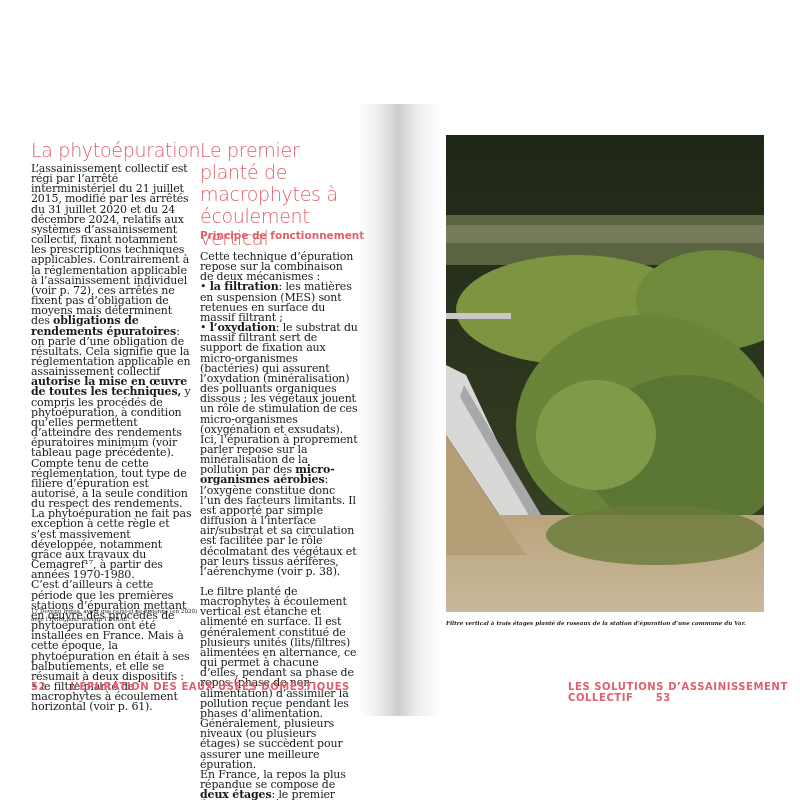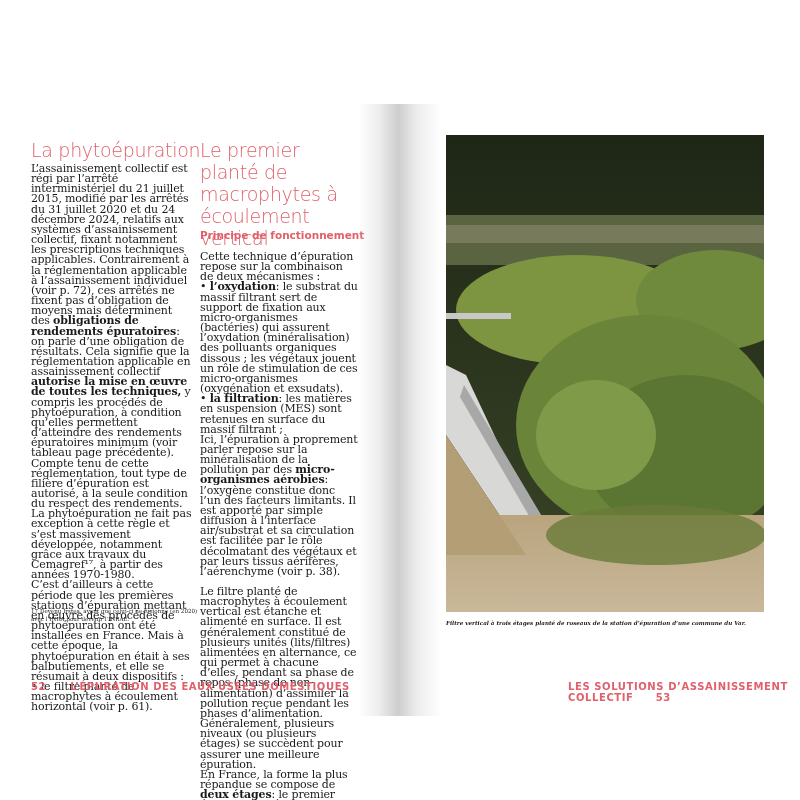--- a/index.html
+++ b/index.html
@@ -36,26 +36,26 @@
       <p>• <span>le filtre planté de macrophytes à écoulement horizontal (voir p. 61).</span></p>
     </div>
 
     <div class="footnote">17 Devenu Irstea, avant que celui-ci ne fusionne (en 2020) avec l’INRA pour devenir l’INRAE.</div>
 
     <h1 class="h1" style="left:200px; top:139px; width:160px;">Le premier planté de macrophytes à écoulement vertical</h1>
     <h2 class="h2" style="left:200px; top:229px;">Principe de fonctionnement</h2>
 
     <div class="col" style="left:200px; top:252px; width:158px;">
       <p>Cette technique d’épuration repose sur la combinaison de deux mécanismes :</p>
+      <p>• <b>la filtration</b><span>: les matières en suspension (MES) sont retenues en surface du massif filtrant ;</span></p>
       <p>• <b>l’oxydation</b><span>: le substrat du massif filtrant sert de support de fixation aux micro-organismes (bactéries) qui assurent l’oxydation (minéralisation) des polluants organiques dissous ; les végétaux jouent un rôle de stimulation de ces micro-organismes (oxygénation et exsudats).</span></p>
-      <p>• <b>la filtration</b><span>: les matières en suspension (MES) sont retenues en surface du massif filtrant ;</span></p>
       <p><span>Ici, l’épuration à proprement parler repose sur la minéralisation de la pollution par des</span> <b>micro-organismes aérobies</b><span>: l’oxygène constitue donc l’un des facteurs limitants. Il est apporté par simple diffusion à l’interface air/substrat et sa circulation est facilitée par le rôle décolmatant des végétaux et par leurs tissus aérifères, l’aérenchyme (voir p. 38).</span></p>
       <div class="gap"></div>
       <p>Le filtre planté de macrophytes à écoulement vertical est étanche et alimenté en surface. Il est généralement constitué de plusieurs unités (lits/filtres) alimentées en alternance, ce qui permet à chacune d’elles, pendant sa phase de repos (phase de non-alimentation) d’assimiler la pollution reçue pendant les phases d’alimentation. Généralement, plusieurs niveaux (ou plusieurs étages) se succèdent pour assurer une meilleure épuration.</p>
-      <p><span>En France, la forme la plus répandue se compose de</span> <b>deux étages</b><span>: le premier étant composé de trois filtres en parallèle, et le second étant composé de deux filtres en parallèle.</span></p>
+      <p><span>En France, la repos la plus répandue se compose de</span> <b>deux étages</b><span>: le premier étant composé de trois filtres en parallèle, et le second étant composé de deux filtres en parallèle.</span></p>
     </div>
 
     <div class="folio" style="left:31px;">
       <span>52</span>
       <span style="display:inline-block;width:16px;"></span>
       <span>L’ÉPURATION DES EAUX USÉES DOMESTIQUES</span>
     </div>
   </div>
 
   <div class="gutter"></div>

